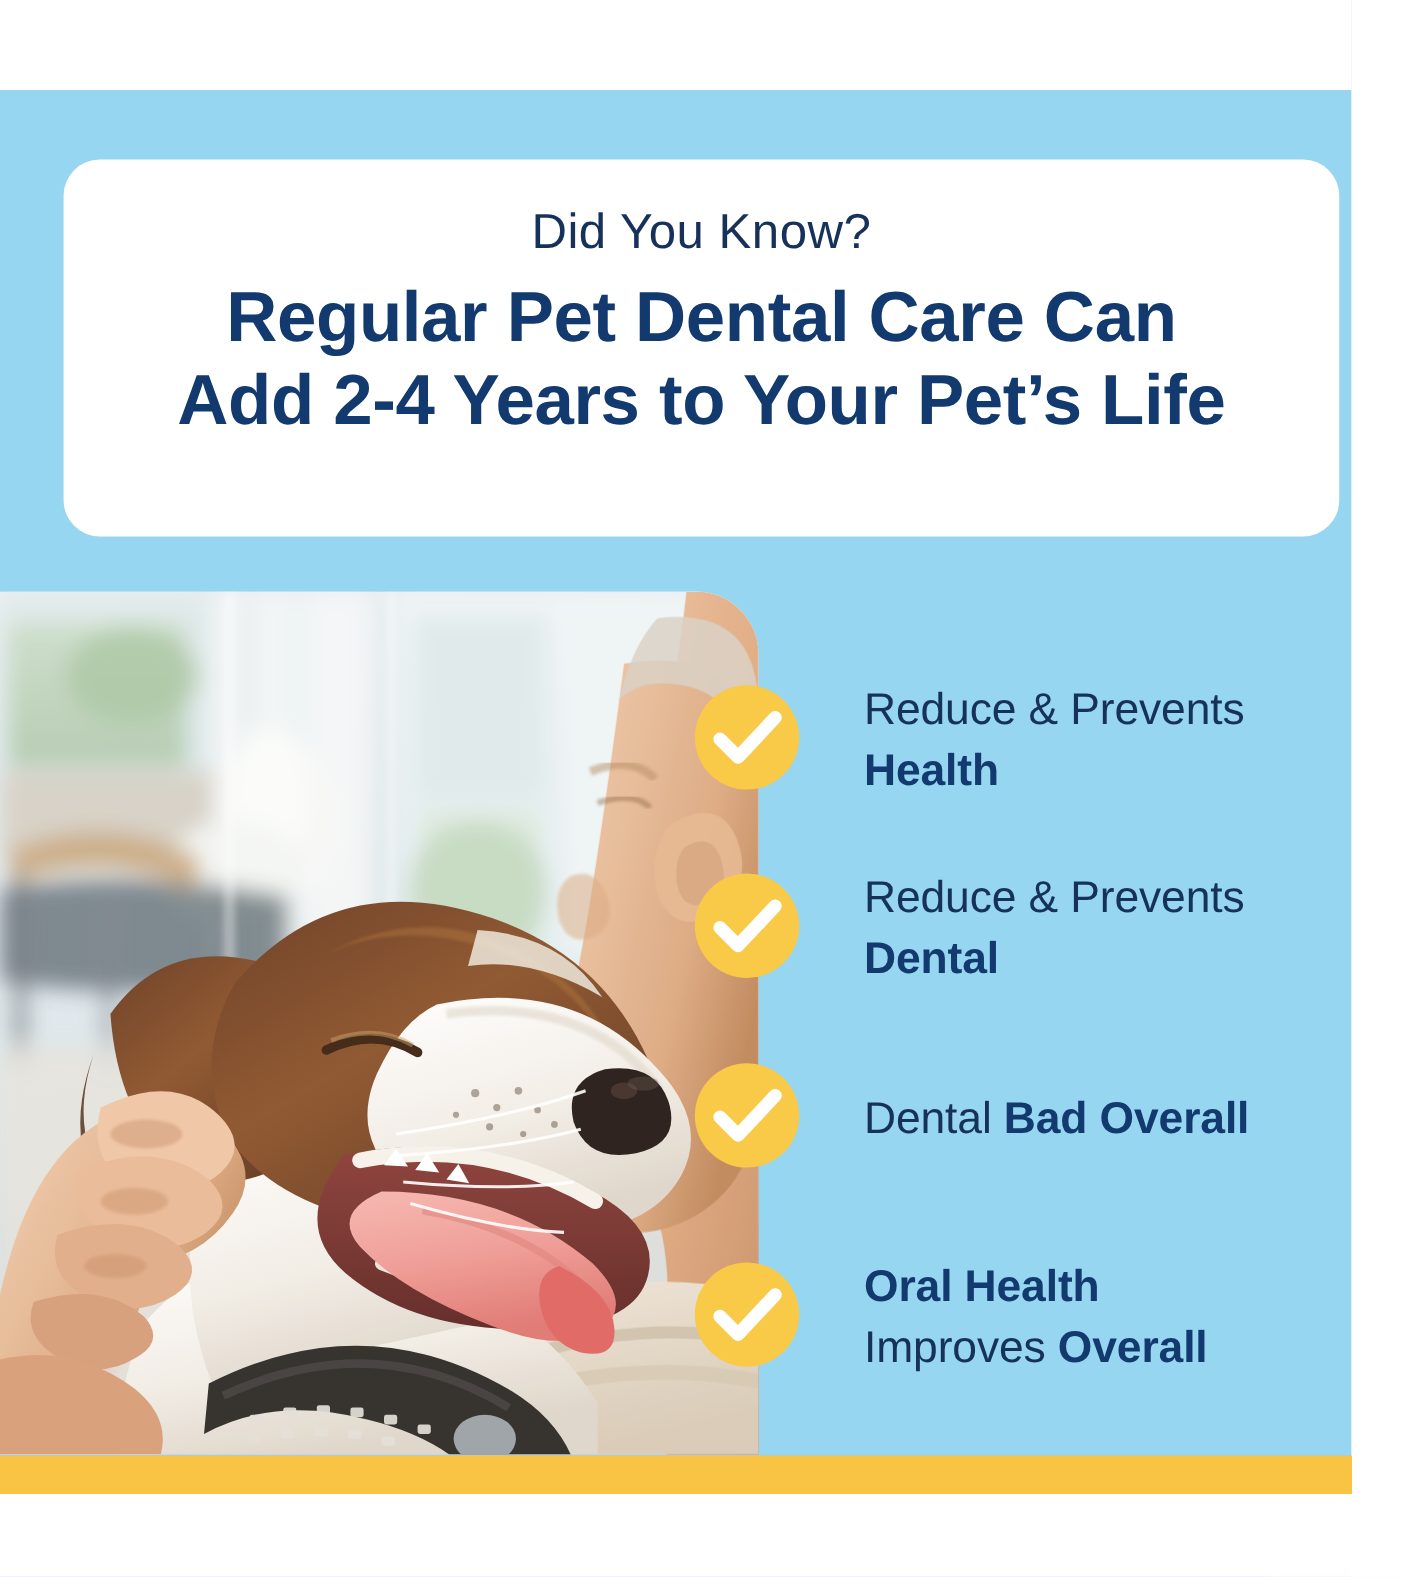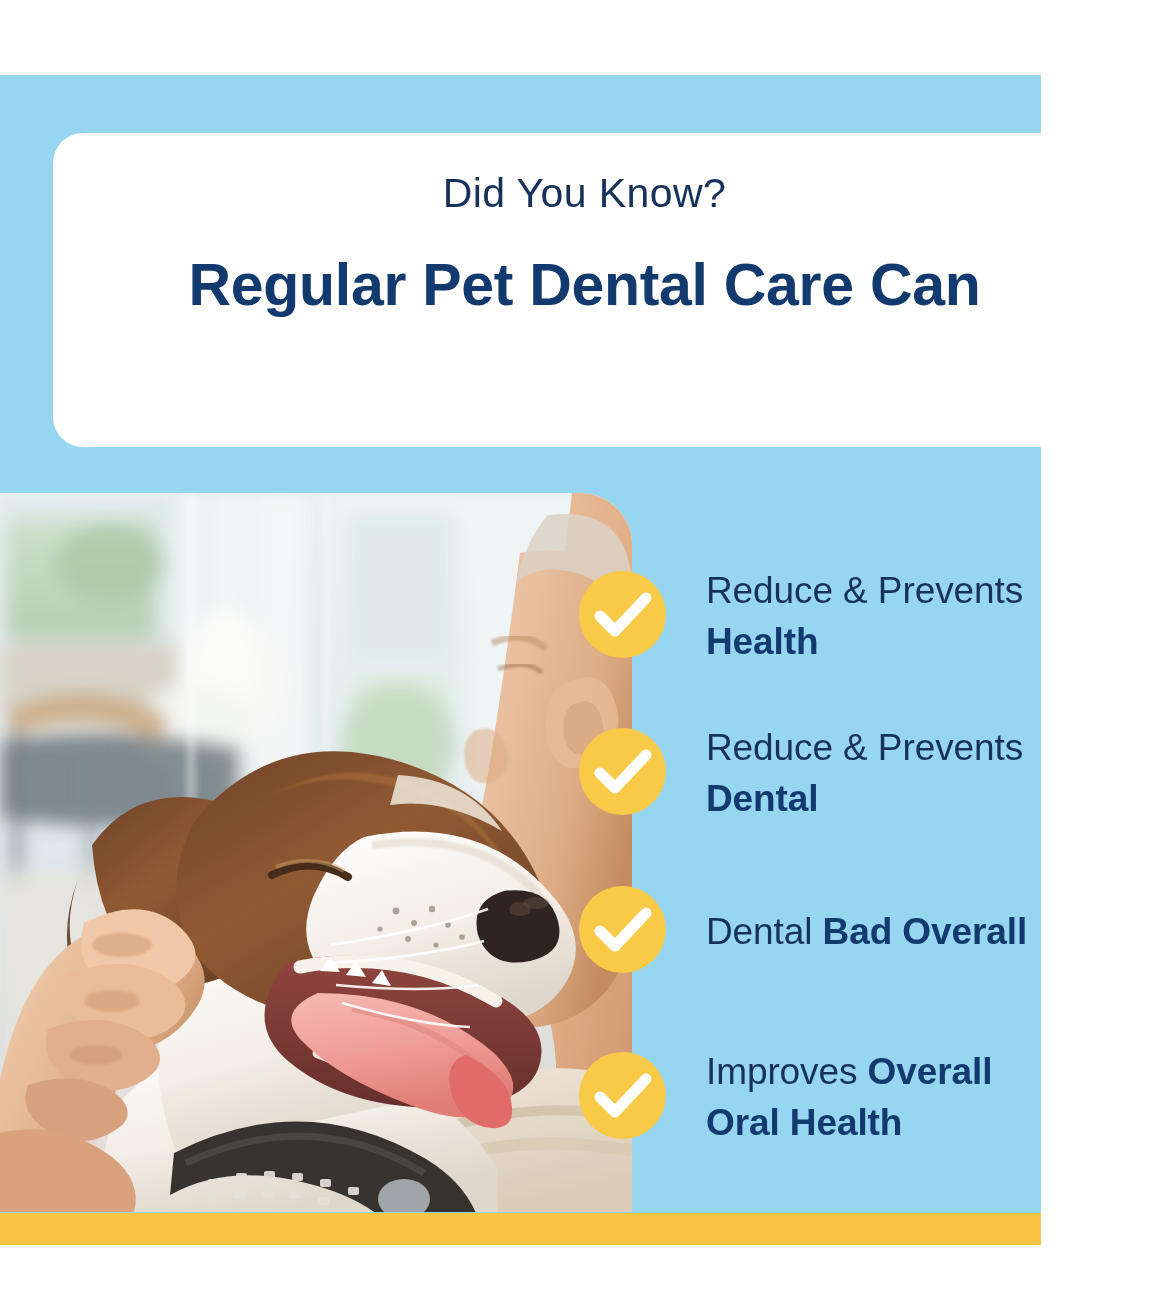--- a/index.html
+++ b/index.html
@@ -8,21 +8,21 @@
     padding: 0;
     background: #ffffff;
   }
   body {
     font-family: "Liberation Sans", sans-serif;
     -webkit-font-smoothing: antialiased;
   }
 
   #canvas {
     position: relative;
-    width: 1041px;
+    width: 1126px;
     height: 1314px;
     overflow: hidden;
     background: #c4b5fd;
   }
 
   
   .top-gutter {
     position: absolute;
     left: 0; top: 0;
     width: 1170px;
@@ -57,21 +57,21 @@
   }
   .eyebrow {
     font-size: 41px;
     font-weight: 300;
     color: #17325a;
     letter-spacing: 0.4px;
     line-height: 1.1;
     white-space: nowrap;
   }
   .headline {
-    margin-top: 35px;
+    margin-top: 14px;
     font-size: 59px;
     font-weight: 700;
     color: #123a6e;
     line-height: 1.16;
     text-align: center;
     letter-spacing: -0.3px;
     white-space: nowrap;
   }
   .headline .hl-line { display: block; }
 
@@ -126,21 +126,21 @@
     color: #17325a;
     font-size: 37px;
     font-weight: 400;
     line-height: 51px;
     letter-spacing: -0.1px;
   }
   .benefit-text b {
     font-weight: 700;
     color: #123a6e;
   }
-  .benefit-text .ln { display: block; white-space: nowrap; }
+  .benefit-text .ln { display: block; white-space: nowrap; margin-left: 14px; }
 
   
   .yellow-bar {
     position: absolute;
     left: 0;
     top: 1213px;
     width: 1170px;
     height: 32px;
     background: #f9c444;
   }
@@ -159,20 +159,21 @@
 <div id="canvas">
 
   <div class="top-gutter"></div>
 
   <div class="blue-panel"></div>
 
   <div class="headline-card">
     <div class="eyebrow">Did You Know?</div>
     <div class="headline">
       <span class="hl-line">Regular Pet Dental Care Can</span>
+      <span class="hl-line">Add 2-4 Years to Your Pet’s Life</span>
     </div>
   </div>
 
   <div class="photo">
     <svg viewBox="0 0 632 719" preserveAspectRatio="xMidYMid slice">
       <defs>
         <linearGradient id="roomBg" x1="0" y1="0" x2="0.3" y2="1">
           <stop offset="0%" stop-color="#e9f0f3"></stop>
           <stop offset="45%" stop-color="#dfe8ec"></stop>
           <stop offset="100%" stop-color="#cfd8dc"></stop>
@@ -438,22 +439,22 @@
       </span>
     </div>
 
     <div class="benefit-row" style="top:0;height:0;">
       <span class="check-circle" style="top:559px;">
         <svg viewBox="0 0 87 87" aria-hidden="true">
           <path d="M21 45 L36 60 L67 27" stroke="#ffffff" stroke-width="11" stroke-linecap="round" stroke-linejoin="round" fill="none"></path>
         </svg>
       </span>
       <span class="benefit-text" style="top:553px;">
+        <span class="ln"><b>Oral Health</b></span>
         <span class="ln"><span>Improves </span><b>Overall</b></span>
-        <span class="ln"><b>Oral Health</b></span>
       </span>
     </div>
   </div>
 
   <div class="yellow-bar"></div>
   <div class="bottom-gutter"></div>
 
 </div>
 
 </body></html>

